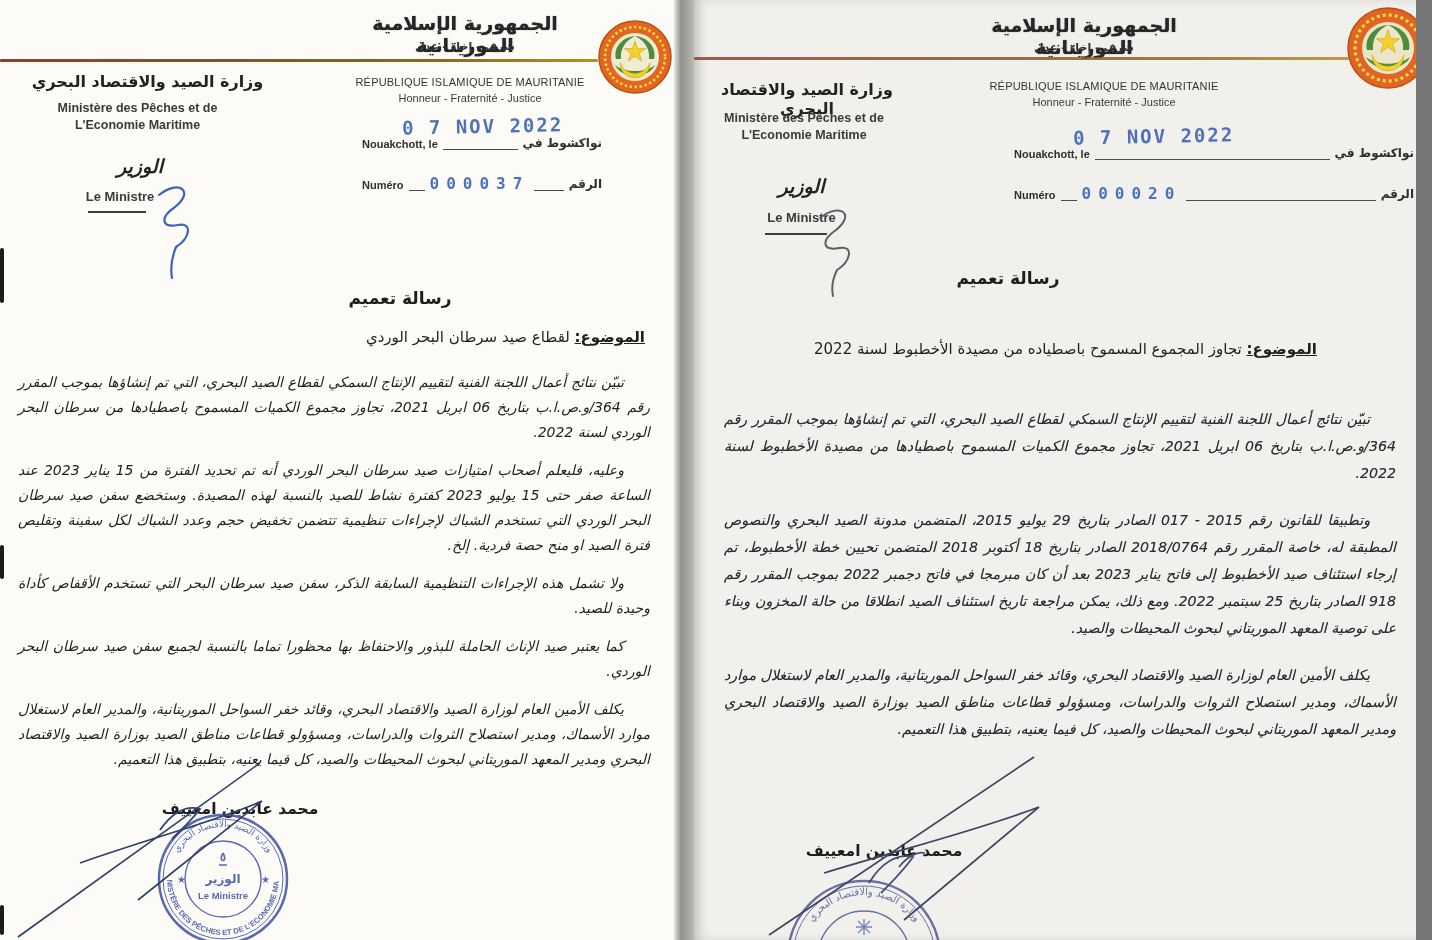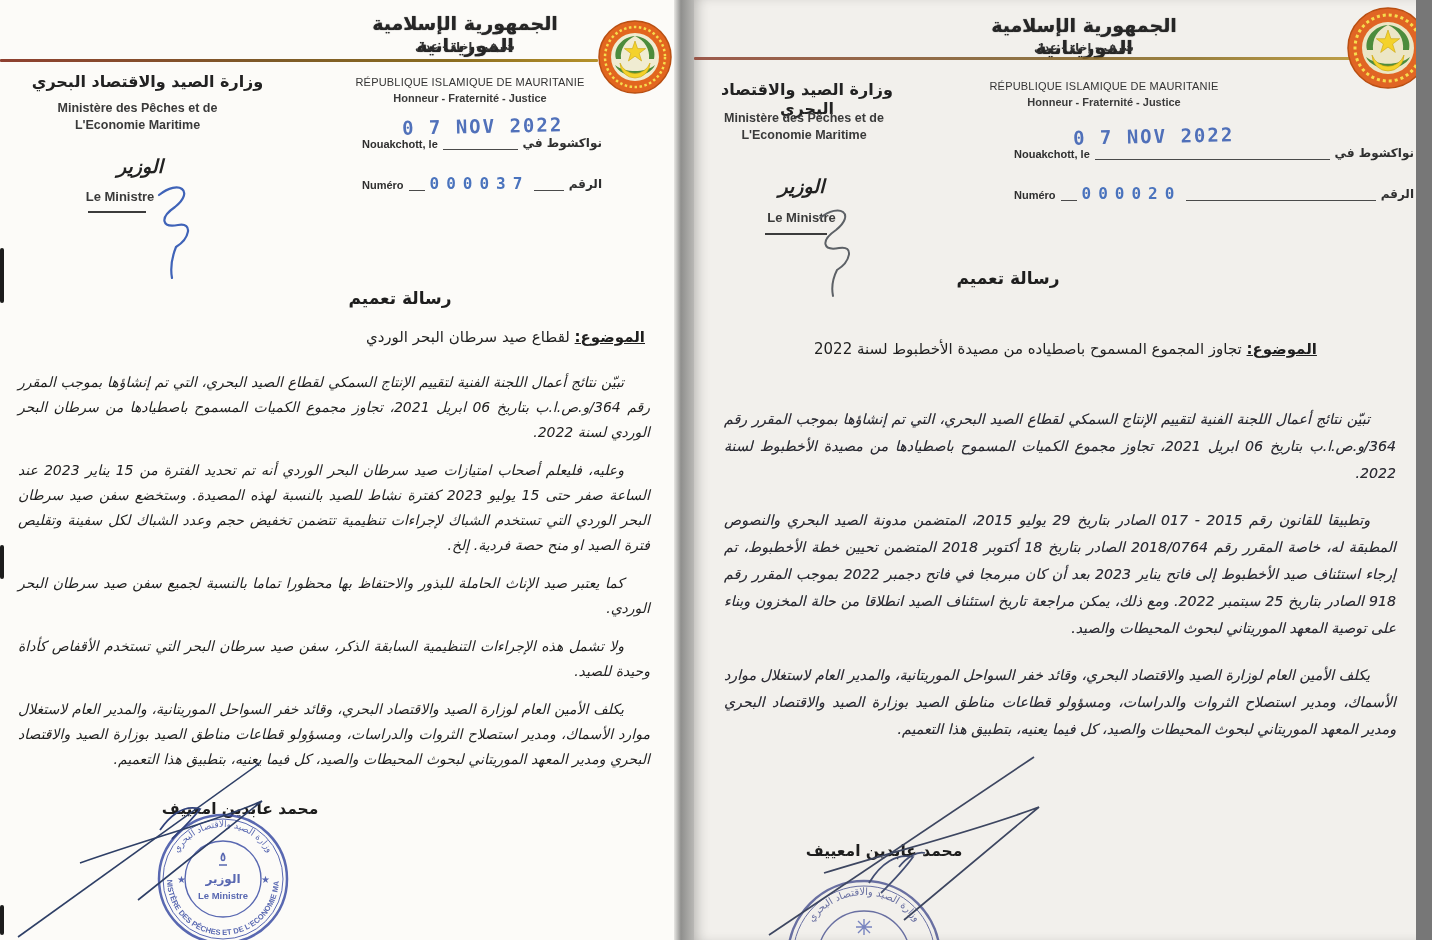--- a/index.html
+++ b/index.html
@@ -17,21 +17,21 @@
   .callig{font-weight:bold;font-size:19px;color:#262626;text-shadow:0 0 1px #444;letter-spacing:1px;}
   .motto-ar{font-size:11px;font-weight:bold;color:#333;}
   .rule{height:3px;background:linear-gradient(90deg,#8e4030 0%,#7d5a28 45%,#8a6c20 75%,#b5912a 100%);
         border-radius:1px;}
   .min-ar{font-size:16px;font-weight:bold;color:#222;}
   .min-fr{font-size:12.5px;font-weight:bold;color:#3a3a3a;line-height:17px;}
   .wazir{font-size:19px;font-weight:bold;font-style:italic;color:#222;}
   .leministre{font-size:13px;font-weight:bold;color:#3a3a3a;}
   .sig-underline{height:2px;background:#3c3c3c;}
   .rep-fr{font-size:11px;font-weight:normal;color:#343434;letter-spacing:.2px;}
-  .honneur{font-size:11px;font-weight:bold;color:#3b3b3b;}
+  .honneur{font-size:11px;font-weight:normal;color:#3b3b3b;}
   .datestamp{font-family:"DejaVu Sans Mono",monospace;font-size:19px;letter-spacing:2px;
              color:#3f63b4;transform:rotate(-1.2deg);font-weight:bold;opacity:.9;}
   .fieldrow{display:flex;align-items:flex-end;font-size:11px;font-weight:bold;color:#2f2f2f;}
   .fline{flex:1;border-bottom:1.6px solid #4a4a4a;margin:0 5px;height:12px;}
   .fline.short{flex:0 0 16px;}
   .numval{font-family:"DejaVu Sans Mono",monospace;font-size:16px;letter-spacing:7px;
           color:#4a73bd;font-weight:bold;position:relative;top:2px;}
   .lblar{font-size:12px;font-weight:bold;}
   .title{font-size:17px;font-weight:bold;color:#1e1e1e;}
   .subject{font-size:15px;color:#1f1f1f;}
@@ -96,22 +96,22 @@
     <div class="abs ar title ctr" style="left:318px;top:288px;width:164px;">رسالة تعميم</div>
 
     <div class="abs ar subject" style="right:29px;top:328px;left:150px;text-align:right;">
       <span class="lab">الموضوع:</span>
       <span>لقطاع صيد سرطان البحر الوردي</span>
     </div>
 
     <div class="abs ar paras" style="left:18px;top:370px;width:632px;">
       <p class="para">تبيّن نتائج أعمال اللجنة الفنية لتقييم الإنتاج السمكي لقطاع الصيد البحري، التي تم إنشاؤها بموجب المقرر رقم 364/و.ص.ا.ب بتاريخ 06 ابريل 2021، تجاوز مجموع الكميات المسموح باصطيادها من سرطان البحر الوردي لسنة 2022.</p>
       <p class="para">وعليه، فليعلم أصحاب امتيازات صيد سرطان البحر الوردي أنه تم تحديد الفترة من 15 يناير 2023 عند الساعة صفر حتى 15 يوليو 2023 كفترة نشاط للصيد بالنسبة لهذه المصيدة. وستخضع سفن صيد سرطان البحر الوردي التي تستخدم الشباك لإجراءات تنظيمية تتضمن تخفيض حجم وعدد الشباك لكل سفينة وتقليص فترة الصيد او منح حصة فردية. إلخ.</p>
+      <p class="para">ولا تشمل هذه الإجراءات التنظيمية السابقة الذكر، سفن صيد سرطان البحر التي تستخدم الأقفاص كأداة وحيدة للصيد.</p>
       <p class="para">كما يعتبر صيد الإناث الحاملة للبذور والاحتفاظ بها محظورا تماما بالنسبة لجميع سفن صيد سرطان البحر الوردي.</p>
-      <p class="para">ولا تشمل هذه الإجراءات التنظيمية السابقة الذكر، سفن صيد سرطان البحر التي تستخدم الأقفاص كأداة وحيدة للصيد.</p>
       <p class="para">يكلف الأمين العام لوزارة الصيد والاقتصاد البحري، وقائد خفر السواحل الموريتانية، والمدير العام لاستغلال موارد الأسماك، ومدير استصلاح الثروات والدراسات، ومسؤولو قطاعات مناطق الصيد بوزارة الصيد والاقتصاد البحري ومدير المعهد الموريتاني لبحوث المحيطات والصيد، كل فيما يعنيه، بتطبيق هذا التعميم.</p>
     </div>
 
     <div class="abs ar signname ctr" style="left:140px;top:800px;width:200px;">محمد عابدين امعييف</div>
 
     <svg class="abs" style="left:150px;top:806px;opacity:.85;" width="146" height="146" viewBox="-73 -73 146 146">
       <defs>
         <path id="ring-top-l" d="M -52,0 A 52,52 0 1 1 52,0"></path>
         <path id="ring-bot-l" d="M -56,0 A 56,56 0 0 0 56,0"></path>
       </defs>

